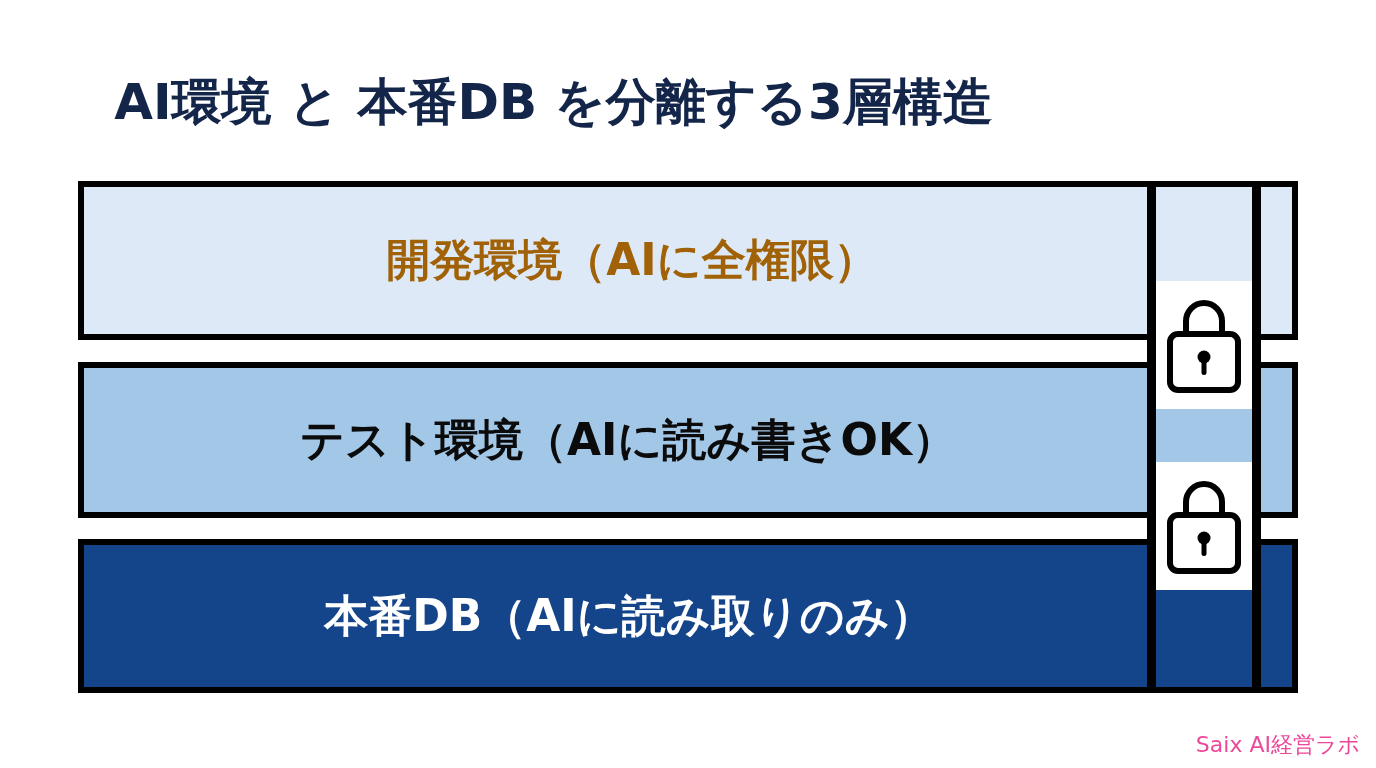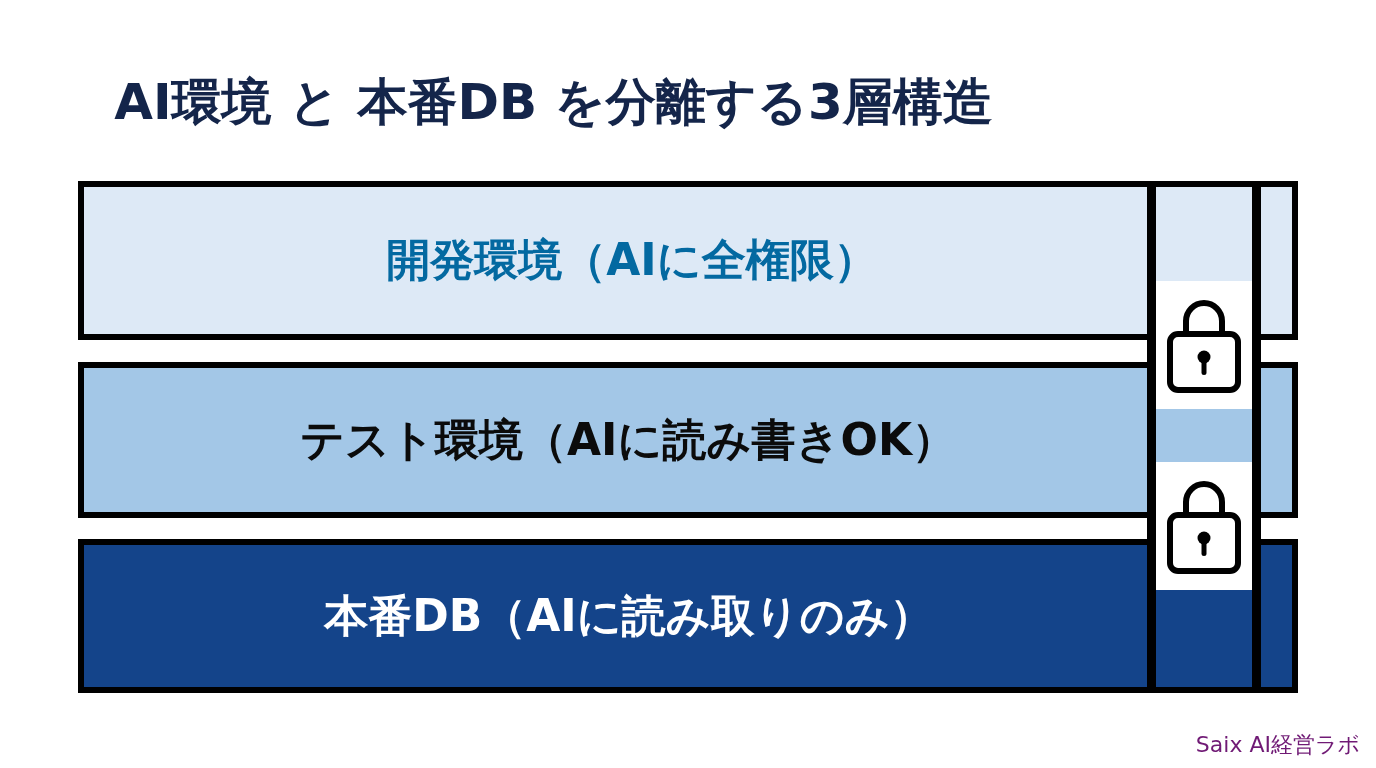--- a/index.html
+++ b/index.html
@@ -16,21 +16,21 @@
   .band {
     position: absolute; left: 78px; width: 1220px;
     box-sizing: border-box; border: 6px solid #000;
   }
   .band .label {
     position: absolute; top: 0; bottom: 0; left: 0; right: 150px;
     display: flex; align-items: center; justify-content: center;
     font-weight: bold; font-size: 44px;
   }
   .band1 { top: 181px; height: 159px; background: #dde9f6; }
-  .band1 .label { color: #0369a1; padding-left: 38px; }
+  .band1 .label { color: #a16207; padding-left: 38px; }
   .band2 { top: 362px; height: 156px; background: #a3c7e7; }
   .band2 .label { color: #0b0b0b; padding-left: 30px; }
   .band3 { top: 539px; height: 154px; background: #14448a; }
   .band3 .label { color: #ffffff; padding-left: 32px; }
 
   .col-line {
     position: absolute; width: 9px; background: #000;
   }
   .col-line.left { left: 1147px; top: 181px; height: 512px; }
   .col-line.right { left: 1252px; top: 181px; height: 512px; }
@@ -42,21 +42,21 @@
   .cw2 { top: 462px; height: 128px; }
 
   .lock {
     position: absolute; left: 1166px; width: 76px; height: 96px;
   }
   .lock1 { top: 297px; }
   .lock2 { top: 478px; }
 
   .footer {
     position: absolute; right: 16px; top: 730px;
-    font-size: 22px; color: #701a75;
+    font-size: 22px; color: #ec4899;
     font-family: "DejaVu Sans", "Liberation Sans", sans-serif;
   }
 </style>
 </head>
 <body>
 
 <div class="title">AI環境 と 本番DB を分離する3層構造</div>
 
 <div class="band band1">
   <div class="label">開発環境（AIに全権限）</div>

